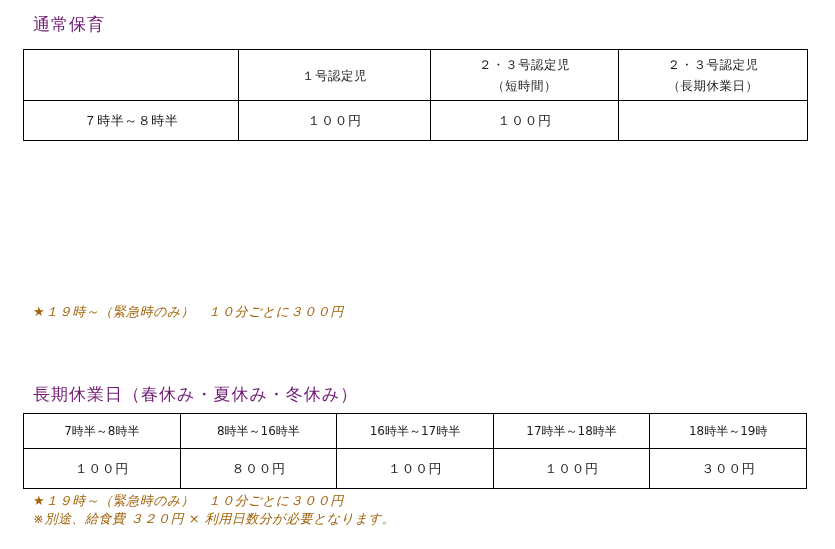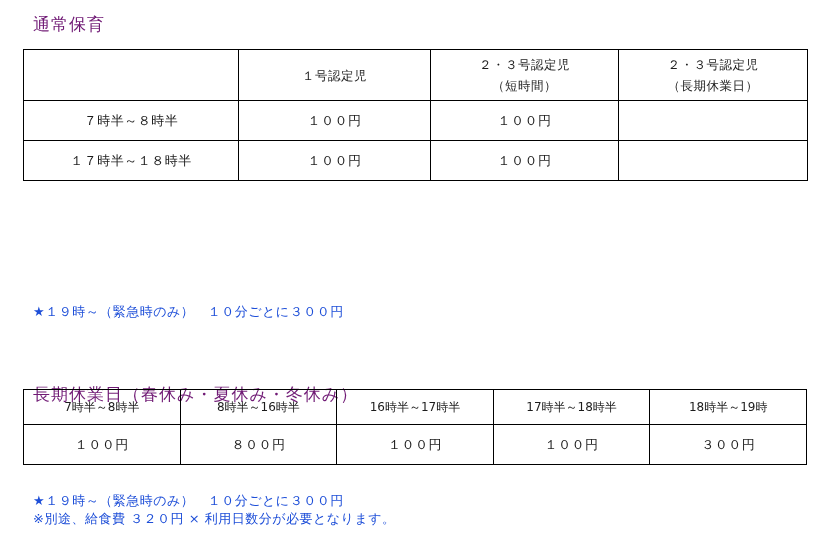--- a/index.html
+++ b/index.html
@@ -44,32 +44,33 @@
     padding: 0;
     font-size: 13px;
     letter-spacing: 0.5px;
     overflow: hidden;
   }
   .tbl1 { top: 49px; }
   .tbl1 tr.hdr-row  { height: 51px; }
   .tbl1 tr.data-row { height: 40px; }
   .tbl1 td .hline { line-height: 21px; font-size: 12.5px; }
 
-  .tbl2 { top: 389px; }
+  .tbl2 { top: 413px; }
   .tbl2 tr.hdr-row  { height: 35px; }
   .tbl2 tr.hdr-row td { font-size: 12px; letter-spacing: 0px; }
   .tbl2 tr.data-row { height: 40px; }
 
   .note {
     position: absolute;
     left: 33px;
     font-size: 13px;
     letter-spacing: 0.5px;
     white-space: pre;
-    color: #1d4ed8;
+    color: #a16207;
+    font-style: italic;
   }
   .note-a { top: 303px; }
   .note-b { top: 492px; }
   .note-c { top: 510px; }
 </style>
 </head>
 <body>
 
 <div class="page">
 
@@ -92,26 +93,20 @@
           <div class="hline">２・３号認定児</div>
           <div class="hline">（短時間）</div>
         </td>
         <td>
           <div class="hline">２・３号認定児</div>
           <div class="hline">（長期休業日）</div>
         </td>
       </tr>
       <tr class="data-row">
         <td>７時半～８時半</td>
-        <td>１００円</td>
-        <td>１００円</td>
-        <td></td>
-      </tr>
-      <tr class="data-row">
-        <td>１７時半～１８時半</td>
         <td>１００円</td>
         <td>１００円</td>
         <td></td>
       </tr>
     </tbody>
   </table>
 
   <div class="note note-a">★１９時～（緊急時のみ）　１０分ごとに３００円</div>
 
   <h2 class="sec-title t2">長期休業日（春休み・夏休み・冬休み）</h2>

